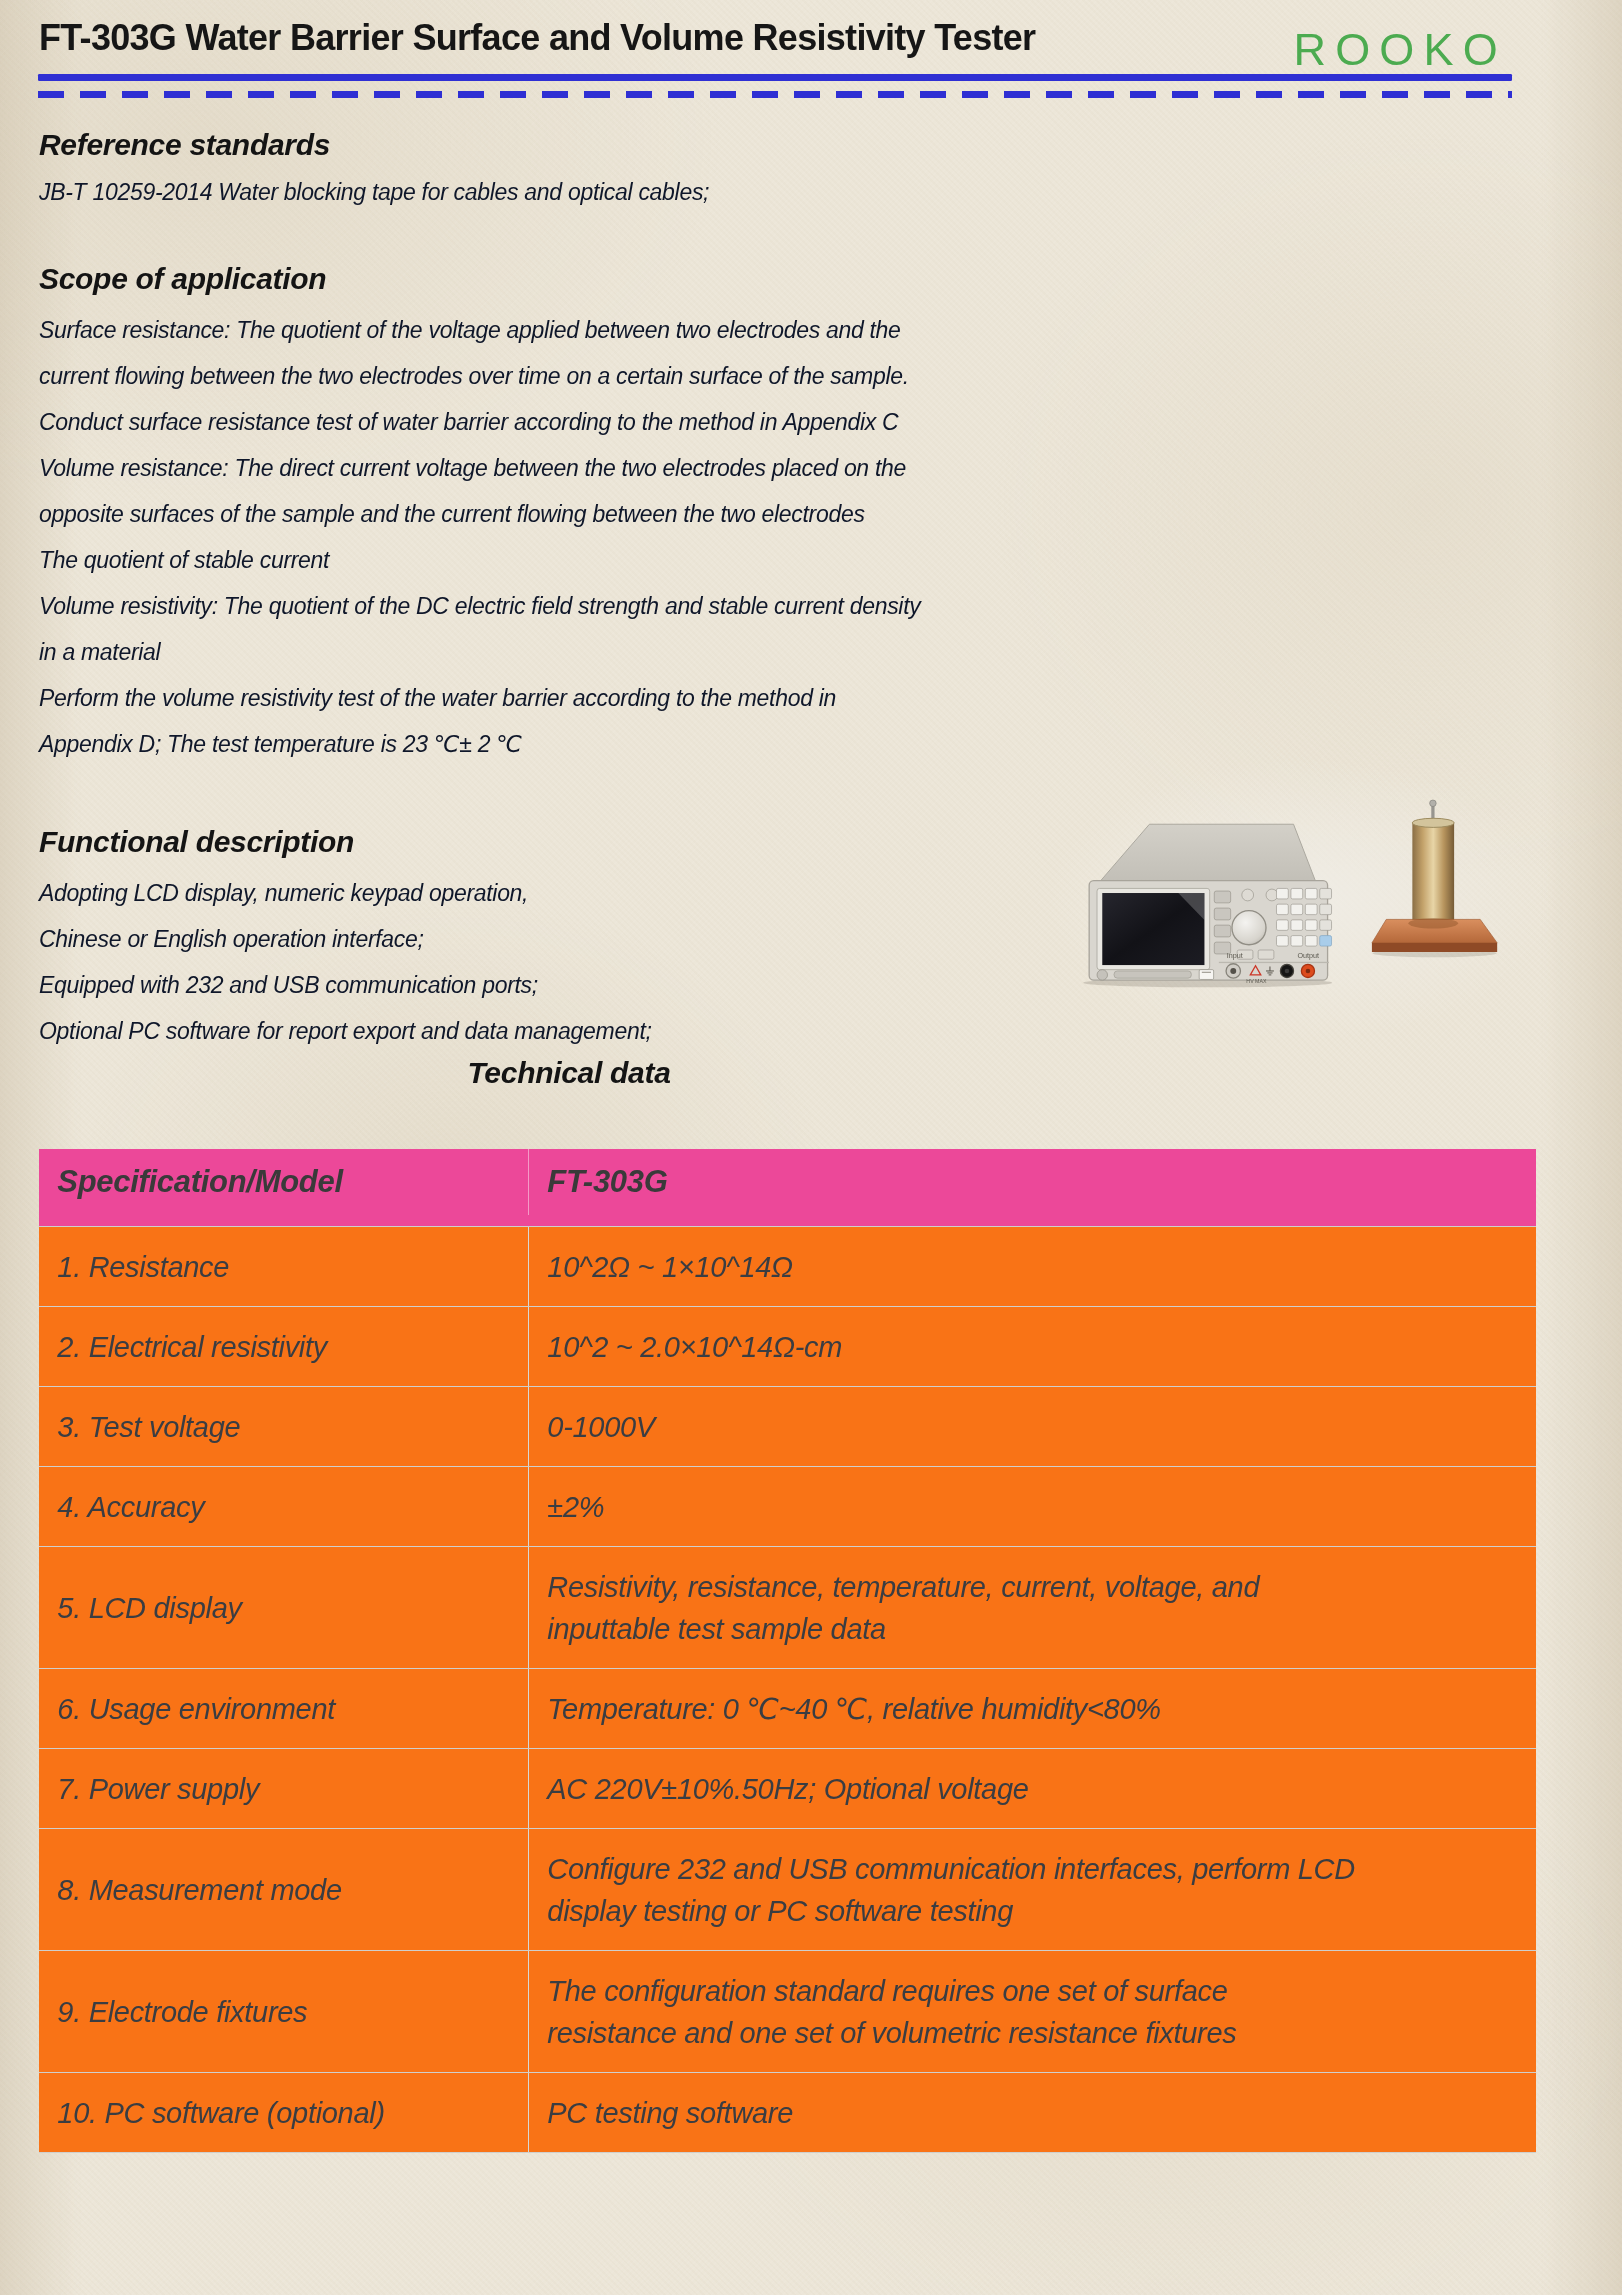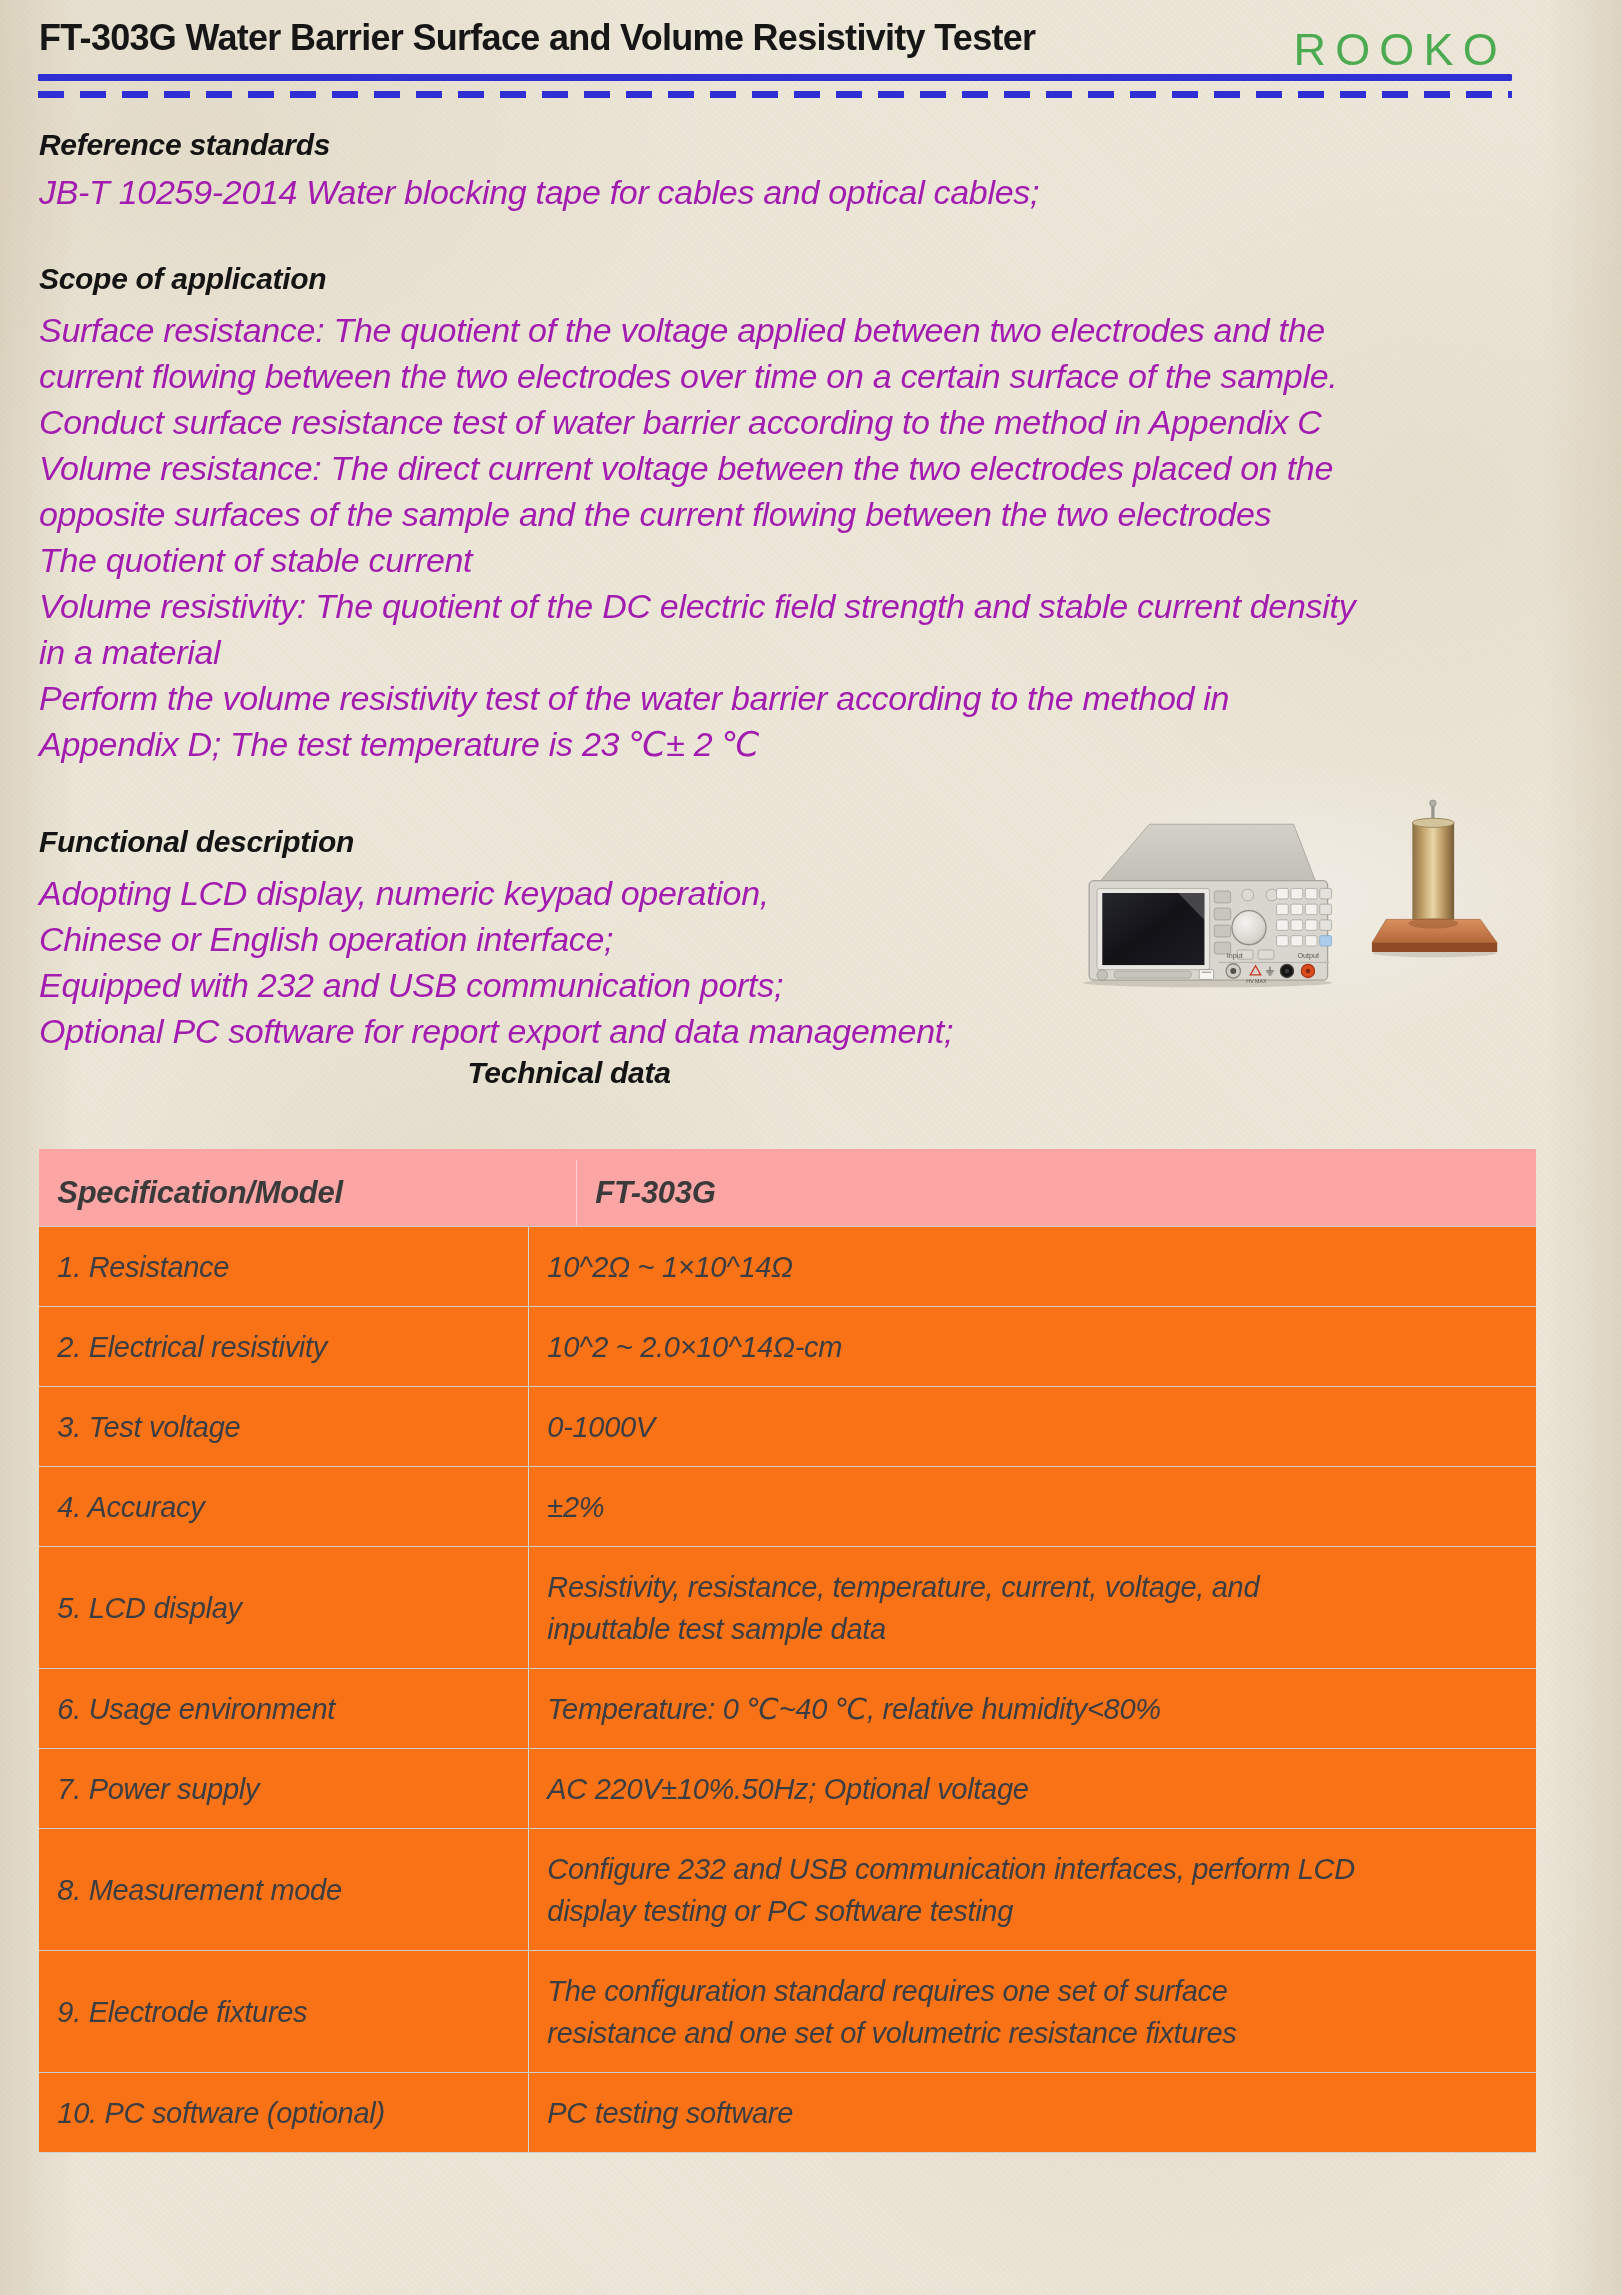--- a/index.html
+++ b/index.html
@@ -33,21 +33,21 @@
     left:38px;top:91px;width:1474px;height:6.5px;
     background:repeating-linear-gradient(90deg,#2f2fd3 0 26px,rgba(0,0,0,0) 26px 42px);
   }
 
   
   .sec h2{
     margin:0;font-size:30px;font-weight:bold;font-style:italic;
     letter-spacing:-0.3px;color:#141414;line-height:38px;
   }
   .body-line{
-    font-size:34px;font-style:italic;letter-spacing:-0.3px;color:#a21caf;line-height:46px;
+    font-size:23px;font-style:italic;letter-spacing:-0.3px;color:#0f172a;line-height:46px;
   }
   .sec-reference{left:39px;top:126px;width:1505px;}
   .sec-reference .body-line{margin-top:5.2px;}
   .sec-scope{left:39px;top:260px;width:1518px;}
   .sec-scope .lines{margin-top:9.2px;}
   .sec-functional{left:39px;top:823px;width:1060px;}
   .sec-functional .lines{margin-top:9.2px;}
   .tech-heading{margin-top:5.2px;text-align:center;}
 
   
@@ -56,21 +56,21 @@
     background:radial-gradient(closest-side, rgba(240,237,230,.95), rgba(240,237,230,0));
   }
   .photo{pointer-events:none;}
 
   
   .spec-table{
     left:39px;top:1149px;width:1497px;
     background:#fff;
   }
   .t-header{
-    display:flex;min-height:77px;background:#fca5a5;align-items:flex-end;gap:48px;
+    display:flex;min-height:77px;background:#ec4899;align-items:flex-start;
   }
   .t-header .t-cell{
     font-size:31px;font-weight:bold;font-style:italic;color:#3a3a3a;letter-spacing:-0.3px;
   }
   .t-row{
     display:flex;min-height:79px;border-top:1.3px solid #cfcfcd;background:#f97316;align-items:stretch;
   }
   .t-row.tall{min-height:121px;}
   .t-row:last-child{border-bottom:1.3px solid #cfcfcd;}
   .t-cell{

